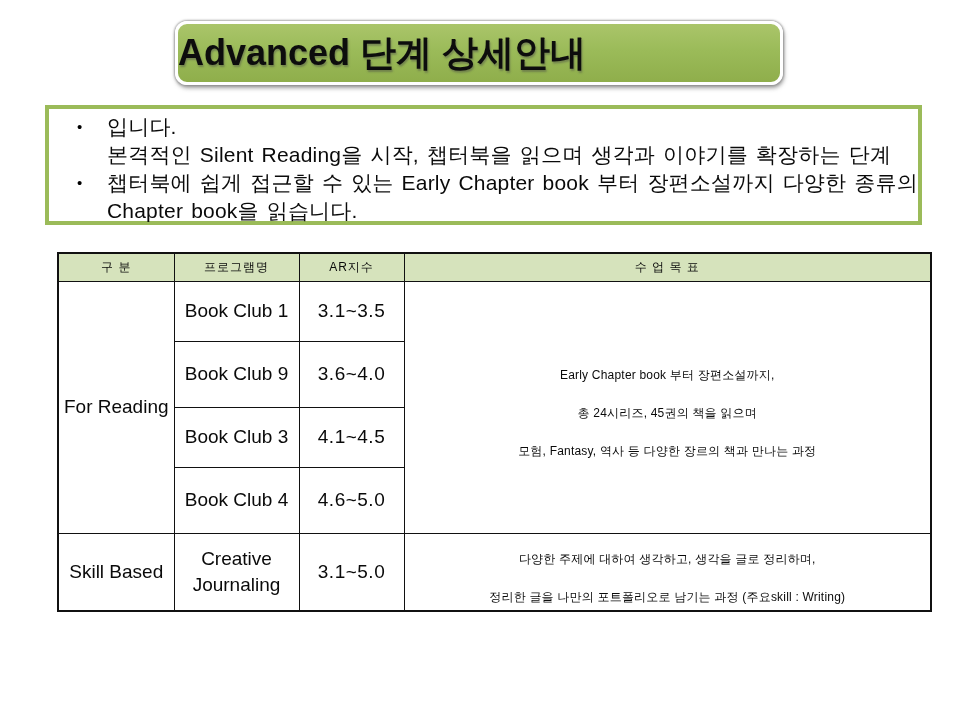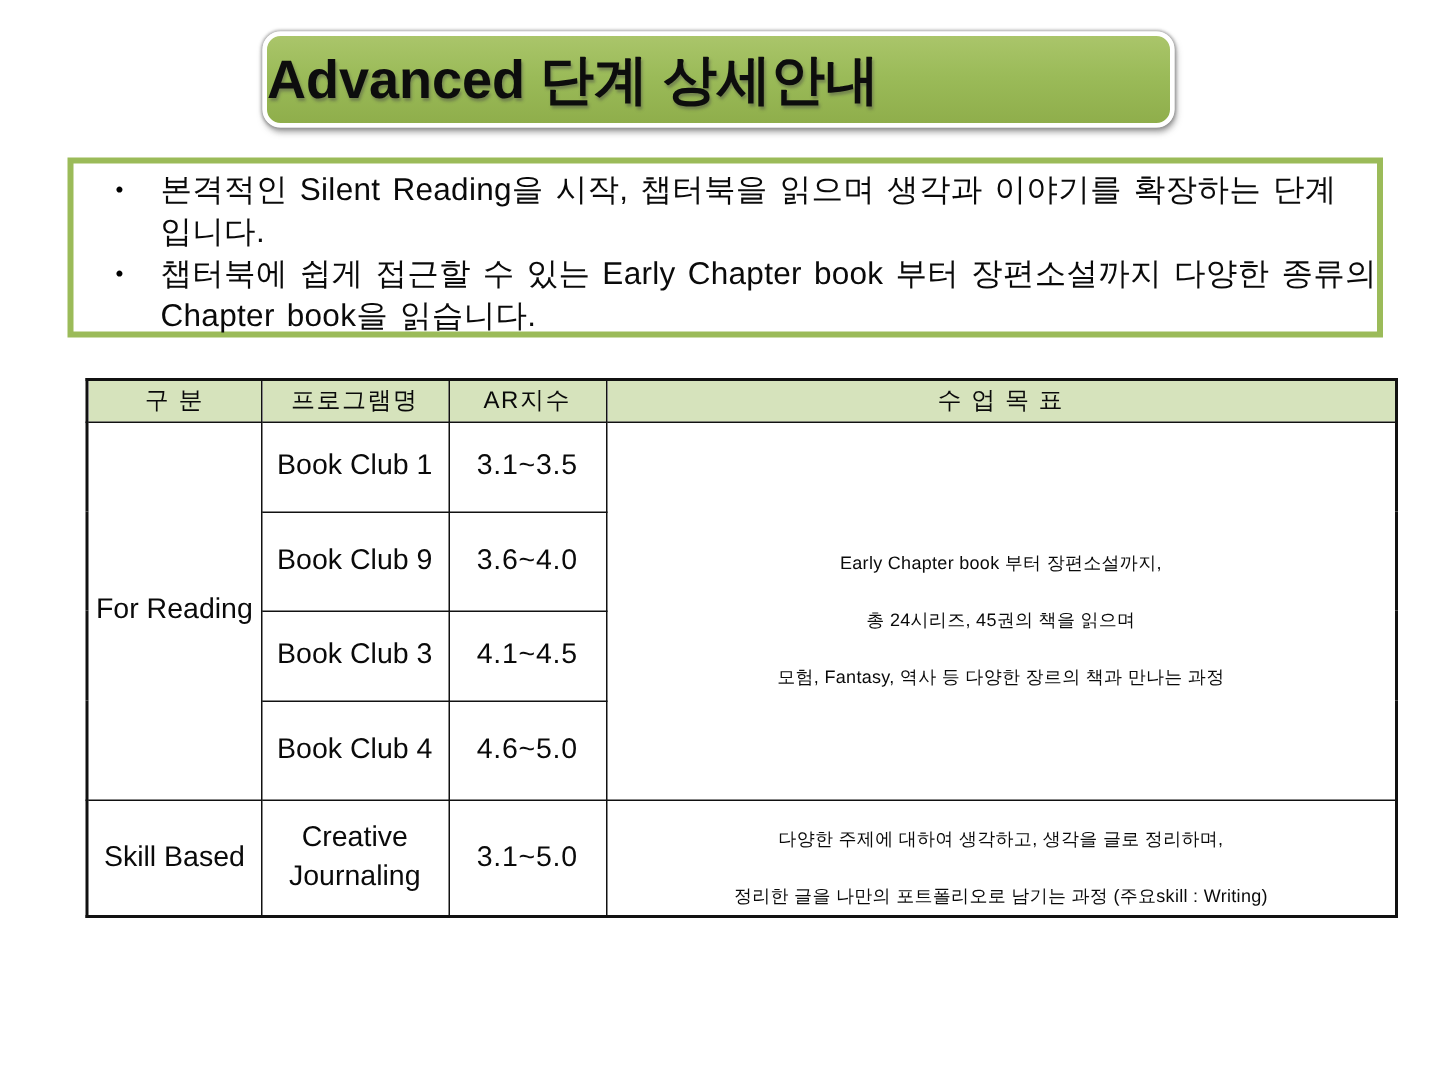--- a/index.html
+++ b/index.html
@@ -53,21 +53,21 @@
     border:2px solid var(--line-black);
   }
   table.program td{
     border:1.5px solid var(--line-black);
     text-align:center;vertical-align:middle;
     font-size:19px;color:#0a0a0a;
     overflow:hidden;
   }
   tr.hdr td{
     background:var(--header-green);
-    height:28px;font-size:16px;letter-spacing:1px;
+    height:28px;font-size:12px;letter-spacing:1px;
   }
   td.cell-program,td.cell-ar{font-size:19px;}
   td.cell-ar{font-size:18px;letter-spacing:0.5px;}
   td.goal span{display:block;font-size:12px;line-height:25px;letter-spacing:0.2px;margin-top:13px;}
   td.cell-program span{display:block;line-height:26px;}
   .r-club{height:60px;}
   .r-club-tall{height:66px;}
   .r-skill{height:69px;}
 </style>
 </head>
@@ -76,22 +76,22 @@
 <div class="slide">
 
   <div class="banner">
     <h1>Advanced 단계 상세안내</h1>
   </div>
 
   <div class="intro-box">
     <div class="bullet">
       <span class="dot">•</span>
       <div class="bullet-text">
+        <span>입니다.</span>
         <span>본격적인 Silent Reading을 시작, 챕터북을 읽으며 생각과 이야기를 확장하는 단계</span>
-        <span>입니다.</span>
       </div>
     </div>
     <div class="bullet">
       <span class="dot">•</span>
       <div class="bullet-text">
         <span>챕터북에 쉽게 접근할 수 있는 Early Chapter book 부터 장편소설까지 다양한 종류의</span>
         <span>Chapter book을 읽습니다.</span>
       </div>
     </div>
   </div>

